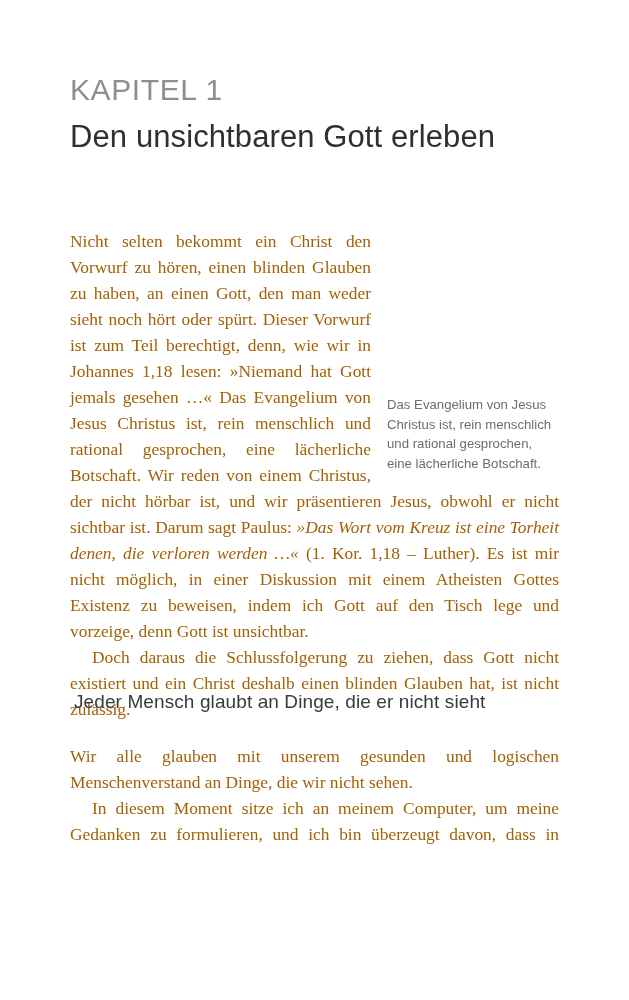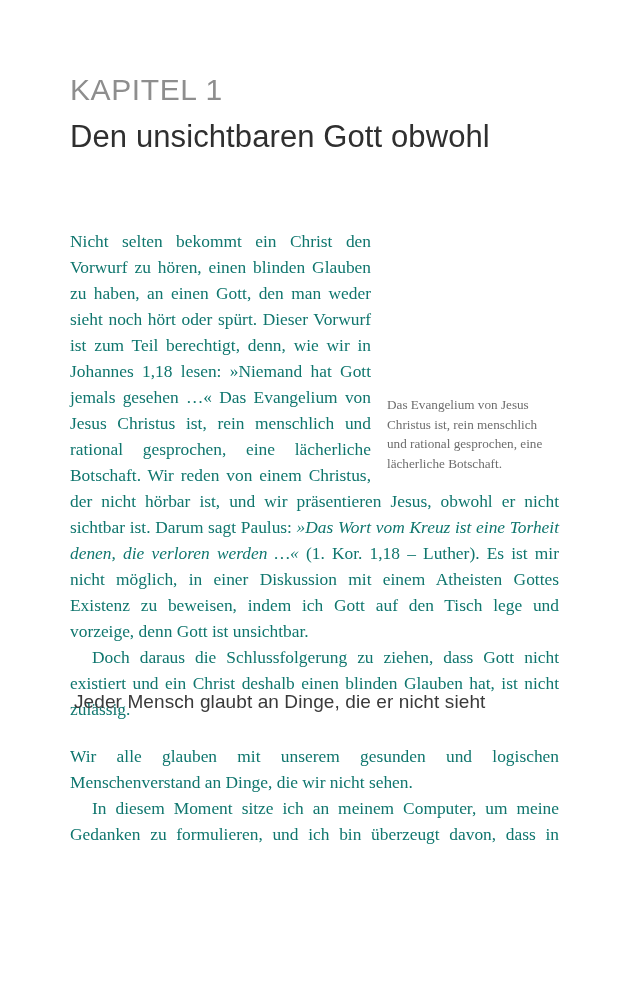--- a/index.html
+++ b/index.html
@@ -53,41 +53,41 @@
     position: absolute;
     left: 70px;
     top: 228px;
     width: 489px;
   }
 
   p.body {
     font-family: "Liberation Serif", serif;
     font-size: 17.4px;
     line-height: 26px;
-    color: #0f766e;
+    color: #a16207;
     margin: 0;
     text-align: justify;
     text-justify: inter-word;
     hyphens: manual;
   }
 
   p.body.indented {
     text-indent: 22px;
   }
 
   p.body em {
     font-style: italic;
   }
 
   
   .pullquote {
     float: right;
     width: 172px;
     margin: 167px 0 10px 16px;
-    font-family: Liberation Serif, serif;
+    font-family: Liberation Sans, sans-serif;
     font-size: 13.2px;
     line-height: 19.5px;
     color: #6d6d6d;
     text-align: left;
     shape-margin: 8px;
   }
 
   
   .section-heading {
     position: absolute;
@@ -128,21 +128,21 @@
     margin-left: 20px;
   }
 </style>
 </head>
 <body>
 
 <div class="page">
 
   <div class="chapter-head">
     <div class="chapter-eyebrow">KAPITEL 1</div>
-    <h1 class="chapter-title">Den unsichtbaren Gott obwohl</h1>
+    <h1 class="chapter-title">Den unsichtbaren Gott erleben</h1>
   </div>
 
   <div class="body-col">
 
     <aside class="pullquote">Das Evangelium von Jesus Christus ist, rein menschlich und rational gesprochen, eine lächerliche Botschaft.</aside>
 
     <p class="body"><span>Nicht selten bekommt ein Christ den Vorwurf zu hören, einen blinden Glauben zu haben, an einen Gott, den man weder sieht noch hört oder spürt. Dieser Vorwurf ist zum Teil berechtigt, denn, wie wir in Johannes 1,18 lesen: »Niemand hat Gott jemals gesehen …« Das Evangelium von Jesus Christus ist, rein menschlich und rational gesprochen, eine lächerliche Botschaft. Wir reden von einem Christus, der nicht hörbar ist, und wir präsentieren Jesus, obwohl er nicht sichtbar ist. Darum sagt Paulus: </span><em>»Das Wort vom Kreuz ist eine Torheit denen, die verloren werden …«</em><span> (1. Kor. 1,18 – Luther). Es ist mir nicht möglich, in einer Diskussion mit einem Atheisten Gottes Existenz zu beweisen, indem ich Gott auf den Tisch lege und vorzeige, denn Gott ist unsichtbar.</span></p>
 
     <p class="body indented">Doch daraus die Schlussfolgerung zu ziehen, dass Gott nicht existiert und ein Christ deshalb einen blinden Glauben hat, ist nicht zulässig.</p>
   </div>

